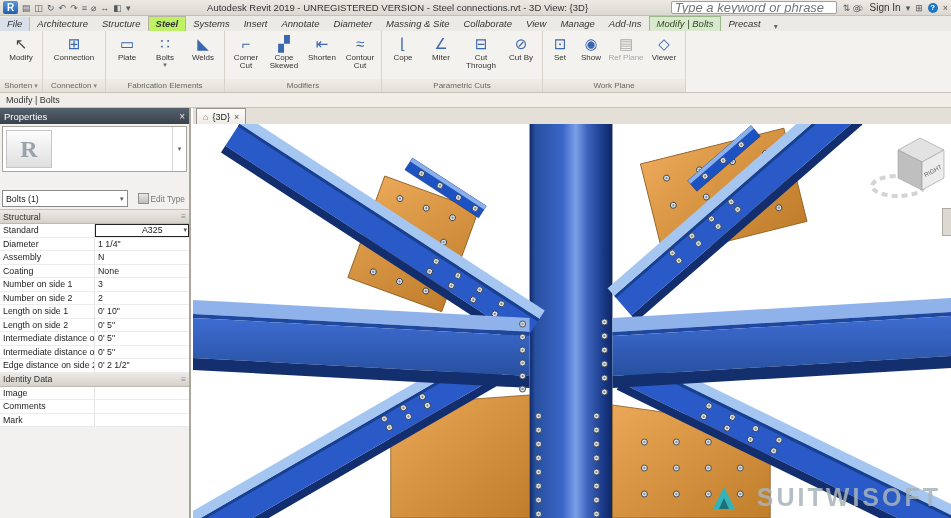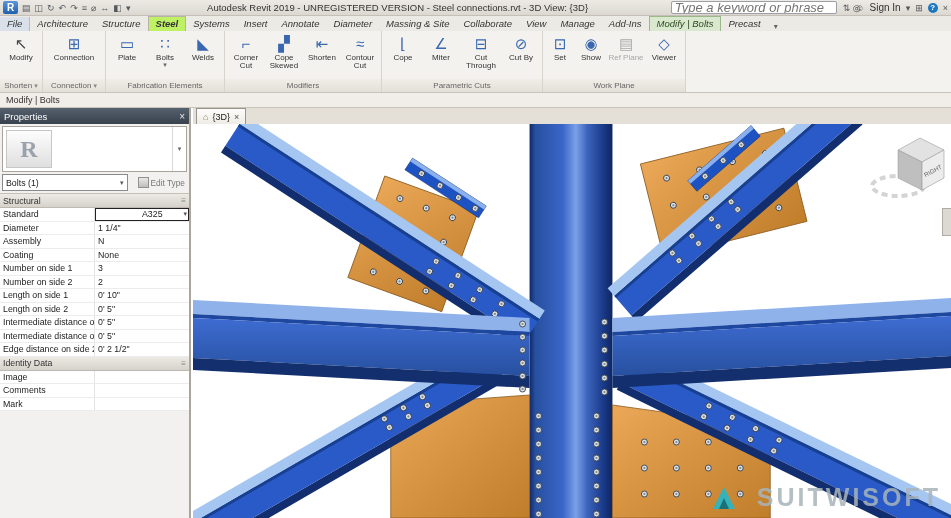--- a/index.html
+++ b/index.html
@@ -55,21 +55,21 @@
   .props-hdr{height:16px;background:linear-gradient(#55616e,#38414c);color:#fff;font-size:9.5px;
     display:flex;align-items:center;padding:0 4px;justify-content:space-between;}
   .props-hdr .x{color:#e8e8e8;font-size:10px;cursor:default;}
   .typesel{height:44px;margin:2px;background:#fff;border:1px solid #a8a49c;display:flex;align-items:center;}
   .typesel-img{width:44px;height:36px;margin:3px;background:linear-gradient(#fdfdfd,#dfdfdf);
     border:1px solid #c6c6c6;font-family:"Liberation Serif",serif;font-size:24px;font-weight:bold;
     color:#9aa2ab;text-align:center;line-height:36px;}
   .typesel-sp{flex:1;}
   .typesel-dd{width:13px;align-self:stretch;border-left:1px solid #d8d8d8;display:flex;
     align-items:center;justify-content:center;font-size:7px;color:#666;}
-  .comborow{height:17px;margin:0 2px 2px 2px;display:flex;gap:10px;align-items:center;}
+  .comborow{height:17px;margin:16px 2px 2px 2px;display:flex;gap:10px;align-items:center;}
   .combo{flex:1;height:15px;background:#fff;border:1px solid #8a8a8a;font-size:8.8px;
     display:flex;align-items:center;padding:0 3px;justify-content:space-between;color:#222;}
   .combo .c{font-size:7px;color:#555;}
   .edittype{display:flex;align-items:center;gap:2px;font-size:8.3px;color:#777;padding-right:2px;}
   .et-ic{width:9px;height:9px;background:linear-gradient(#e8e8e8,#bdbdbd);border:1px solid #909090;}
   .pgrid{background:#fff;border-top:1px solid #c4c0b8;font-size:8.8px;}
   .psec{height:13px;background:linear-gradient(#edeae5,#d6d2cb);border-bottom:1px solid #bdb9b1;
     display:flex;align-items:center;justify-content:space-between;padding:0 3px;color:#333;}
   .psec-ic{color:#888;font-size:8px;}
   .prow{height:12.5px;display:flex;border-bottom:1px solid #ececec;line-height:12.5px;}

